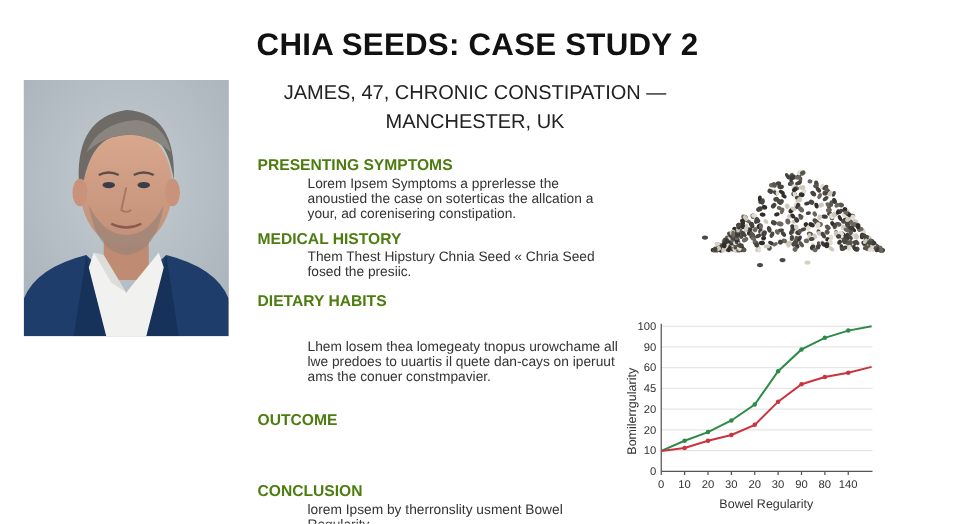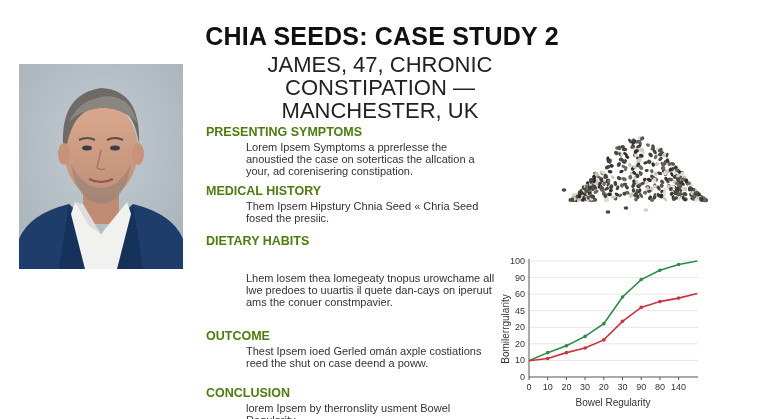--- a/index.html
+++ b/index.html
@@ -1,20 +1,20 @@
 <!DOCTYPE html>
 <html><head>
 <meta charset="utf-8">
 <style>
   * { box-sizing: border-box; margin: 0; padding: 0; }
   html, body { width: 768px; height: 419px; background: #ffffff; overflow: hidden; }
   body { position: relative; font-family: "Liberation Sans", "DejaVu Sans", sans-serif; color: #1a1a1a; }
   .title { position: absolute; left: 0; width: 734px; top: 22px; text-align: center; font-size: 25px; font-weight: bold; letter-spacing: 0.2px; color: #111; padding-right: 0; }
   .title span { display: inline-block; transform: translateX(15px); }
-  .subtitle { position: absolute; left: 200px; width: 360px; top: 53px; text-align: center; font-size: 22px; line-height: 23px; color: #222; }
+  .subtitle { position: absolute; left: 200px; width: 360px; top: 63px; text-align: center; font-size: 16px; line-height: 23px; color: #222; }
   .photo { position: absolute; left: 19px; top: 64px; width: 164px; height: 205px; overflow: hidden; background: #b7c0c6; }
   .section { position: absolute; left: 206px; width: 290px; }
   .section h3 { font-size: 12.5px; font-weight: bold; color: #4d7c0f; line-height: 16px; }
   .section p { font-size: 11px; line-height: 12px; color: #333; margin-top: 1px; margin-left: 40px; }
   .seeds { position: absolute; left: 556px; top: 122px; width: 160px; height: 95px; }
   .chart { position: absolute; left: 495px; top: 252px; width: 225px; height: 167px; }
   .chart svg { position: absolute; left: 0; top: 0; }
   .ylab { font-size: 9px; fill: #333; }
   .xlab { font-size: 9px; fill: #333; }
   .axtitle { font-size: 10px; fill: #333; }
@@ -71,31 +71,30 @@
     <path d="M70 115 Q82 121 94 115" stroke="#8a5a4d" stroke-width="2" fill="none"></path>
   </svg>
 </div>
 
 <div class="section" style="top:124px">
   <h3>PRESENTING SYMPTOMS</h3>
   <p>Lorem Ipsem Symptoms a pprerlesse the anoustied the case on soterticas the allcation a your, ad corenisering constipation.</p>
 </div>
 <div class="section" style="top:183px">
   <h3>MEDICAL HISTORY</h3>
-  <p>Them Ipsem Hipstury Chnia Seed « Chria Seed fosed the presiic.</p>
+  <p>Them Thest Hipstury Chnia Seed « Chria Seed fosed the presiic.</p>
 </div>
 <div class="section" style="top:233px">
   <h3>DIETARY HABITS</h3>
 </div>
 <div class="section" style="top:271px">
   <p>Lhem losem thea lomegeaty tnopus urowchame all lwe predoes to uuartis il quete dan-cays on iperuut ams the conuer constmpavier.</p>
 </div>
 <div class="section" style="top:328px">
   <h3>OUTCOME</h3>
-  <p>Thest Ipsem ioed Gerled omán axple costiations reed the shut on case deend a poww.</p>
 </div>
 <div class="section" style="top:385px">
   <h3>CONCLUSION</h3>
   <p>lorem Ipsem by therronslity usment Bowel Regularity</p>
 </div>
 
 <div class="seeds">
   <svg id="seeds-svg" width="160" height="95" viewBox="0 0 160 95">
       <ellipse cx="81.2" cy="43.3" rx="2.1" ry="1.6" fill="#5a5750" transform="rotate(91 81.2 43.3)"></ellipse>
       <ellipse cx="25.6" cy="69.3" rx="2.5" ry="1.7" fill="#2f2e2b" transform="rotate(140 25.6 69.3)"></ellipse>

